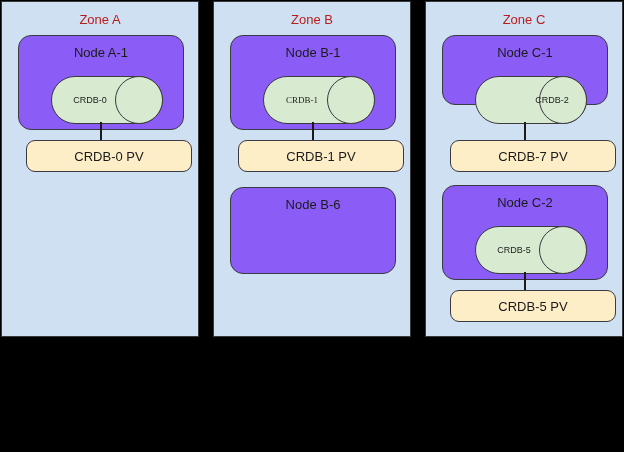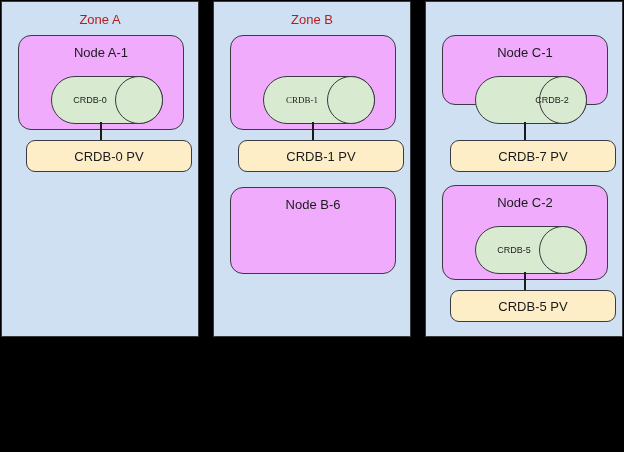--- a/index.html
+++ b/index.html
@@ -34,21 +34,21 @@
     text-align: center;
     font-size: 13px;
     color: #b91c1c;
     line-height: 14px;
     white-space: nowrap;
   }
 
   
   .node {
     position: absolute;
-    background: #f0abfc;
+    background: #8b5cf6;
     border: 1px solid #3a3a41;
     border-radius: 13px;
     box-sizing: border-box;
   }
   .node-title {
     position: absolute;
     left: 0;
     right: 0;
     top: 9px;
     text-align: center;
@@ -142,40 +142,42 @@
 
     <div class="pv" style="left:16px; top:138px; width:166px; height:32px;">
       <span class="pv-label">CRDB-0 PV</span>
     </div>
   </div>
 
   <div class="zone" style="left:213px; top:1px; width:198px; height:336px;">
     <div class="zone-title" style="top:11px;">Zone B</div>
 
     <div class="node" style="left:16px; top:33px; width:166px; height:95px;">
+      <div class="node-title">Node B-1</div>
 
       <div class="crdb" style="left:32px; top:40px; width:112px; height:48px;">
         <div class="crdb-body"></div>
         <div class="crdb-cap" style="right:0px; width:48px;"></div>
         <div class="crdb-label" style="left:0px; width:78px;font-family:Liberation Serif, serif;">CRDB-1</div>
       </div>
     </div>
 
     <div class="connector" style="left:98px; top:120px; height:19px;"></div>
 
     <div class="pv" style="left:16px; top:138px; width:166px; height:32px;">
       <span class="pv-label">CRDB-1 PV</span>
     </div>
 
     <div class="node" style="left:16px; top:185px; width:166px; height:87px;">
       <div class="node-title">Node B-6</div>
     </div>
   </div>
 
   <div class="zone" style="left:425px; top:1px; width:198px; height:336px;">
+    <div class="zone-title" style="top:11px;">Zone C</div>
 
     <div class="node" style="left:16px; top:33px; width:166px; height:70px;">
       <div class="node-title">Node C-1</div>
 
       <div class="crdb" style="left:32px; top:40px; width:112px; height:48px;">
         <div class="crdb-body"></div>
         <div class="crdb-cap" style="right:0px; width:48px;"></div>
         <div class="crdb-label" style="left:0px; width:78px;margin-left:38px;">CRDB-2</div>
       </div>
     </div>

